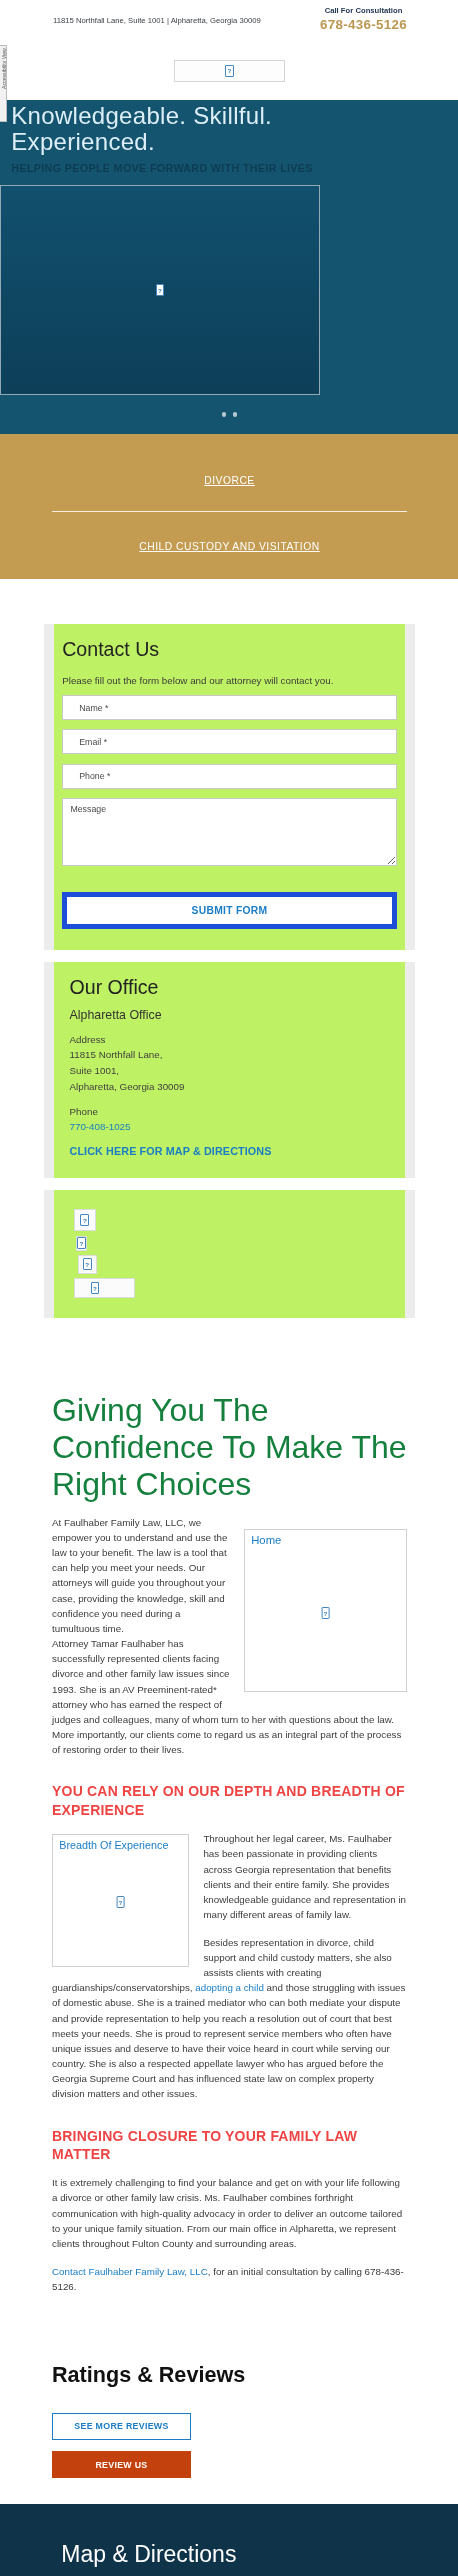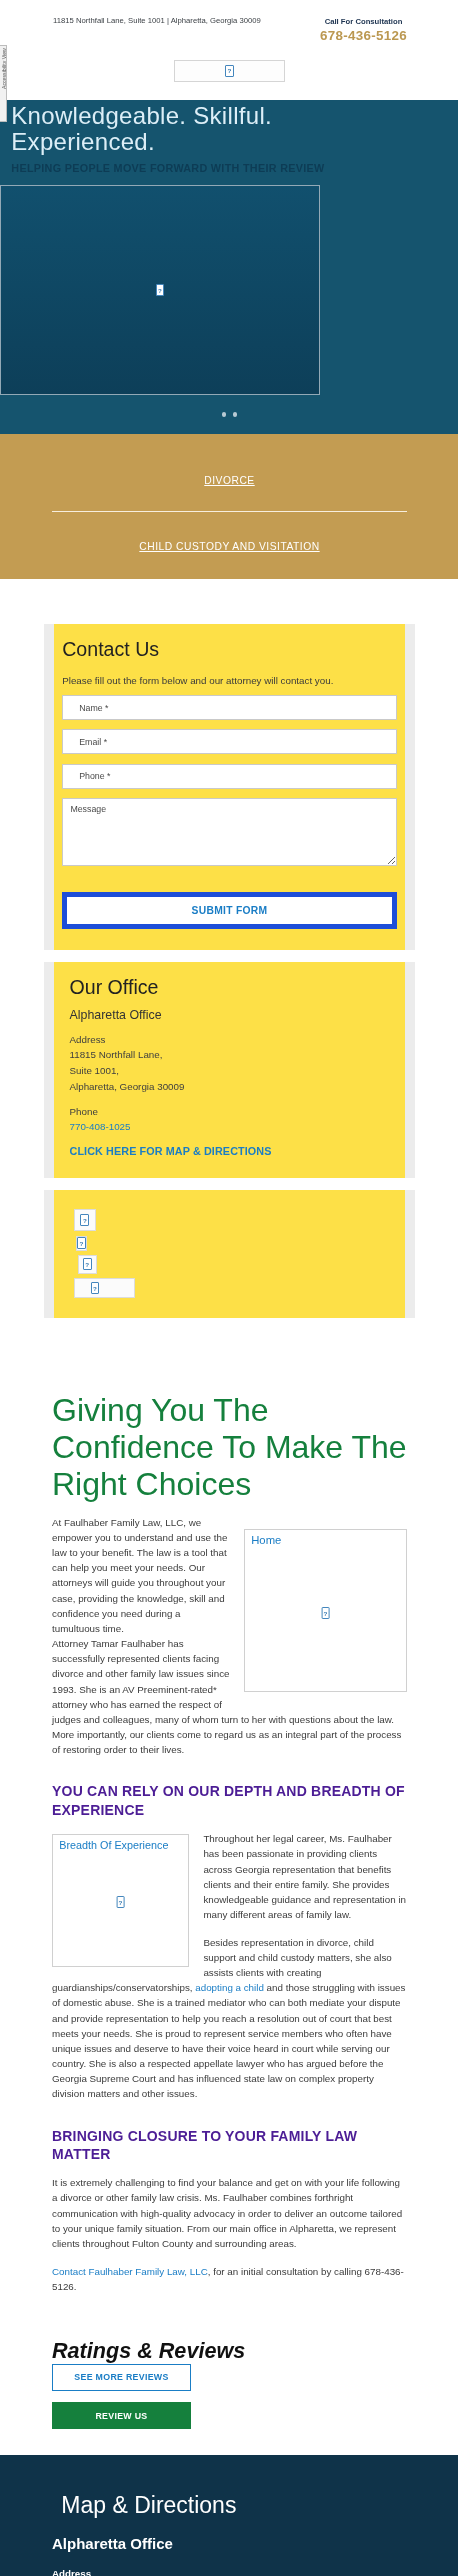--- a/index.html
+++ b/index.html
@@ -2,21 +2,21 @@
 <html style="font-size:8.2px"><head>
 <meta charset="utf-8">
 <style>
   * { margin:0; padding:0; box-sizing:border-box; }
   body { width:459px; font-family:"Liberation Sans","DejaVu Sans",sans-serif; background:#fff; color:#3b3b3b; }
   .site { width:459px; position:relative; overflow:hidden; }
 
   
   .topbar { height:100px; background:#fff; position:relative; }
   .topbar .address { position:absolute; left:53px; top:15.5px; font-size:7.7px; color:#3a3f44; }
-  .consult { position:absolute; right:52px; top:17px; text-align:center; }
+  .consult { position:absolute; right:52px; top:6px; text-align:center; }
   .consult .label { font-size:7.7px; font-weight:bold; color:#1d3350; }
   .consult .phone { font-size:13.4px; font-weight:bold; color:#bb9851; margin-top:2.1px; letter-spacing:0.3px; }
   .logo-box { position:absolute; left:174px; top:60px; width:111px; height:21.6px; border:0.5px solid #d5d5d5; background:#fdfdfd; display:flex; align-items:center; justify-content:center; }
   .a11y-tab { position:absolute; left:0; top:45px; width:7.2px; height:77px; background:#f1f1f1; border:0.5px solid #bcbcbc; border-left:none; z-index:5; overflow:hidden; }
   .a11y-tab span { display:block; writing-mode:vertical-rl; transform:rotate(180deg); font-size:5.2px; color:#555; padding:2.1px 0.5px; white-space:nowrap; }
 
   
   .broken { display:inline-flex; width:8.8px; height:12px; border:1px solid #4486bd; border-radius:1px; background:#fff; color:#2e74ad; font-size:6.2px; font-weight:bold; align-items:center; justify-content:center; flex:0 0 auto; }
 
   
@@ -27,21 +27,21 @@
   .dots { position:absolute; left:0; right:0; top:312px; display:flex; justify-content:center; gap:6.7px; }
   .dot { width:4.6px; height:4.6px; border-radius:50%; background:#b7c9d3; }
 
   
   .gold-band { height:145px; background:#c39c52; text-align:center; padding-top:41px; }
   .gold-band .pa { display:inline-block; color:#fff; font-size:10.3px; font-weight:normal; letter-spacing:0.5px; }
   .gold-band .rule { width:355px; height:0.5px; background:#f7eedd; margin:25px auto 29px; }
 
   
   .cards { background:#fff; padding:45px 0 13px; }
-  .card { margin:0 44px 12px; border-left:10.3px solid #ececec; border-right:10.3px solid #ececec; background:#fde047; }
+  .card { margin:0 44px 12px; border-left:10.3px solid #ececec; border-right:10.3px solid #ececec; background:#bef264; }
   .card-inner { padding:14.4px 8.2px 20.6px; }
   .card h2 { font-size:19.6px; font-weight:400; color:#222; }
   .contact-intro { font-size:9.8px; color:#3b3b3b; margin-top:13.4px; }
   .f-input { display:block; width:100%; height:25px; border:0.5px solid #c9c9c9; background:#fff; font-size:8.8px; color:#4a4a4a; padding:0 16px; margin-top:9.3px; font-family:inherit; }
   .f-input::placeholder, .f-area::placeholder { color:#4a4a4a; opacity:1; }
   .f-area { display:block; width:100%; height:68px; border:0.5px solid #c9c9c9; background:#fff; font-size:8.8px; color:#4a4a4a; padding:5.2px 7.2px; margin-top:9.3px; resize:both; font-family:inherit; }
   .submit-btn { display:block; width:100%; height:37px; margin-top:26px; background:#fff; border:5px solid #1d4ed8; color:#1a7dc5; font-size:10.3px; font-weight:bold; letter-spacing:0.3px; font-family:inherit; cursor:pointer; }
 
   .office-inner { padding:14.4px 15.5px 20.6px; }
   .office-inner h3 { font-size:12.4px; font-weight:400; color:#333; margin-top:9.3px; }
@@ -59,25 +59,25 @@
   
   .main { background:#fff; padding:0 52px; }
   .main h1.giving { font-size:32px; font-weight:300; color:#15803d; line-height:1.15; margin:49px 0 0; max-width:371px; }
   .main p { font-size:9.8px; line-height:1.55; color:#3b3b3b; margin-top:12.4px; }
   .vid-box { float:right; width:163px; height:163px; border:0.5px solid #d0d0d0; margin:14.4px 0 7.7px 14.4px; padding:4.1px 6.2px; position:relative; }
   .vid-box a { font-size:11.3px; }
   .vid-box .broken { position:absolute; left:50%; top:77px; transform:translateX(-50%); }
   .exp-box { float:left; width:137px; height:133px; border:0.5px solid #d0d0d0; margin:3.1px 14.4px 7.7px 0; padding:4.1px 6.2px; position:relative; }
   .exp-box a { font-size:10.8px; }
   .exp-box .broken { position:absolute; left:50%; top:61px; transform:translateX(-50%); }
-  .gold-h { font-size:14px; font-weight:bold; color:#4c1d95; letter-spacing:0.2px; line-height:1.3; margin:25px 0 0; max-width:371px; }
+  .gold-h { font-size:14px; font-weight:bold; color:#ef4444; letter-spacing:0.2px; line-height:1.3; margin:25px 0 0; max-width:371px; }
   .clear { clear:both; }
-  h2.ratings { font-size:21.6px; font-weight:bold; color:#111; margin-top:44px;font-style:italic; }
-  .btn-outline { display:flex; align-items:center; justify-content:center; width:139px; height:27px; border:0.5px solid #1a7dc5; background:#fff; color:#1a7dc5; font-size:8.8px; font-weight:bold; letter-spacing:0.3px; text-decoration:none; }
-  .btn-solid { display:flex; align-items:center; justify-content:center; width:139px; height:27px; background:#15803d; border:none; color:#fff; font-size:8.8px; font-weight:bold; letter-spacing:0.3px; margin-top:11.3px; margin-bottom:26px; text-decoration:none; }
+  h2.ratings { font-size:21.6px; font-weight:bold; color:#111; margin-top:68px; }
+  .btn-outline { display:flex; align-items:center; justify-content:center; width:139px; height:27px; border:0.5px solid #1a7dc5; background:#fff; color:#1a7dc5; font-size:8.8px; font-weight:bold; letter-spacing:0.3px; margin-top:25px; text-decoration:none; }
+  .btn-solid { display:flex; align-items:center; justify-content:center; width:139px; height:27px; background:#c2410c; border:none; color:#fff; font-size:8.8px; font-weight:bold; letter-spacing:0.3px; margin-top:11.3px; margin-bottom:26px; text-decoration:none; }
 
   
   .mapsec { height:515px; background:#0f3349; color:#fff; padding:37px 52px 0; }
   .mapsec h2 { font-size:23px; font-weight:300; padding-left:9.3px; }
   .mapsec h3 { font-size:15px; font-weight:bold; margin-top:15.5px; }
   .mapsec .mblk { margin-top:14.4px; font-size:9.8px; line-height:1.55; color:#e9eef2; }
   .mapsec .mlabel { font-weight:bold; color:#fff; }
 </style>
 </head>
 <body>
@@ -93,21 +93,21 @@
       <div class="label">Call For Consultation</div>
       <div class="phone">678-436-5126</div>
     </div>
     <div class="logo-box">
       <span class="broken">?</span>
     </div>
   </div>
 
   <div class="hero">
     <h1><span>Knowledgeable. Skillful.</span><br><span>Experienced.</span></h1>
-    <div class="sub">HELPING PEOPLE MOVE FORWARD WITH THEIR REVIEW</div>
+    <div class="sub">HELPING PEOPLE MOVE FORWARD WITH THEIR LIVES</div>
     <div class="hero-video">
       <span class="broken">?</span>
     </div>
     <div class="dots">
       <span class="dot"></span>
       <span class="dot"></span>
     </div>
   </div>
 
   <div class="gold-band">

